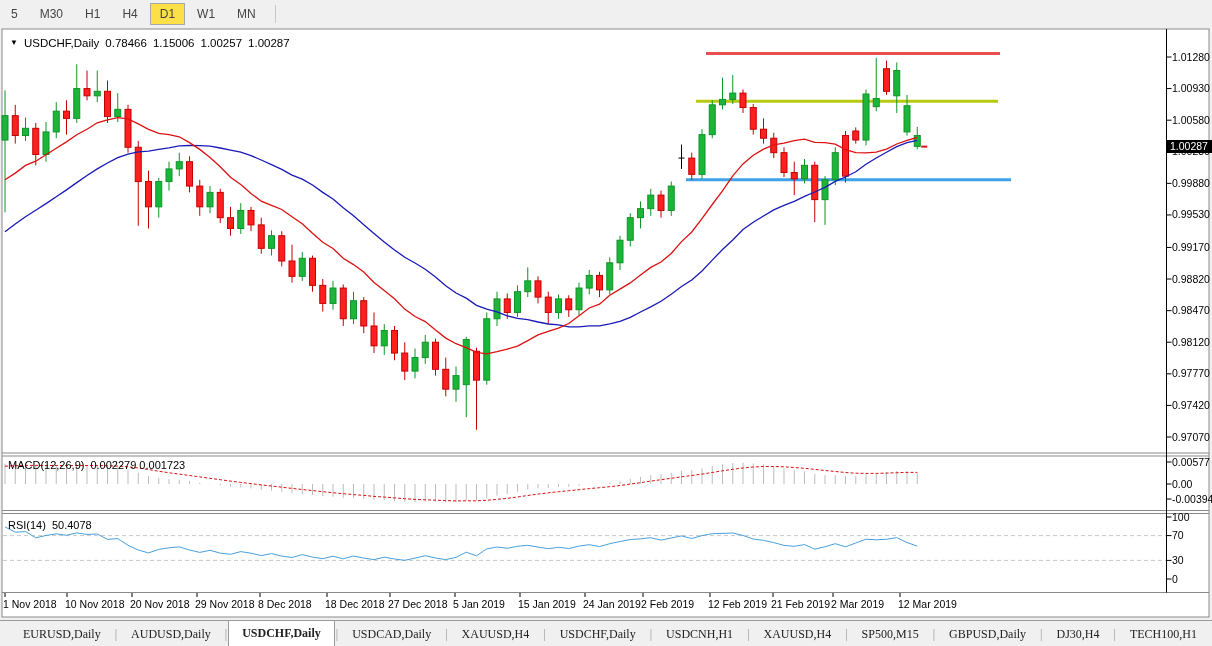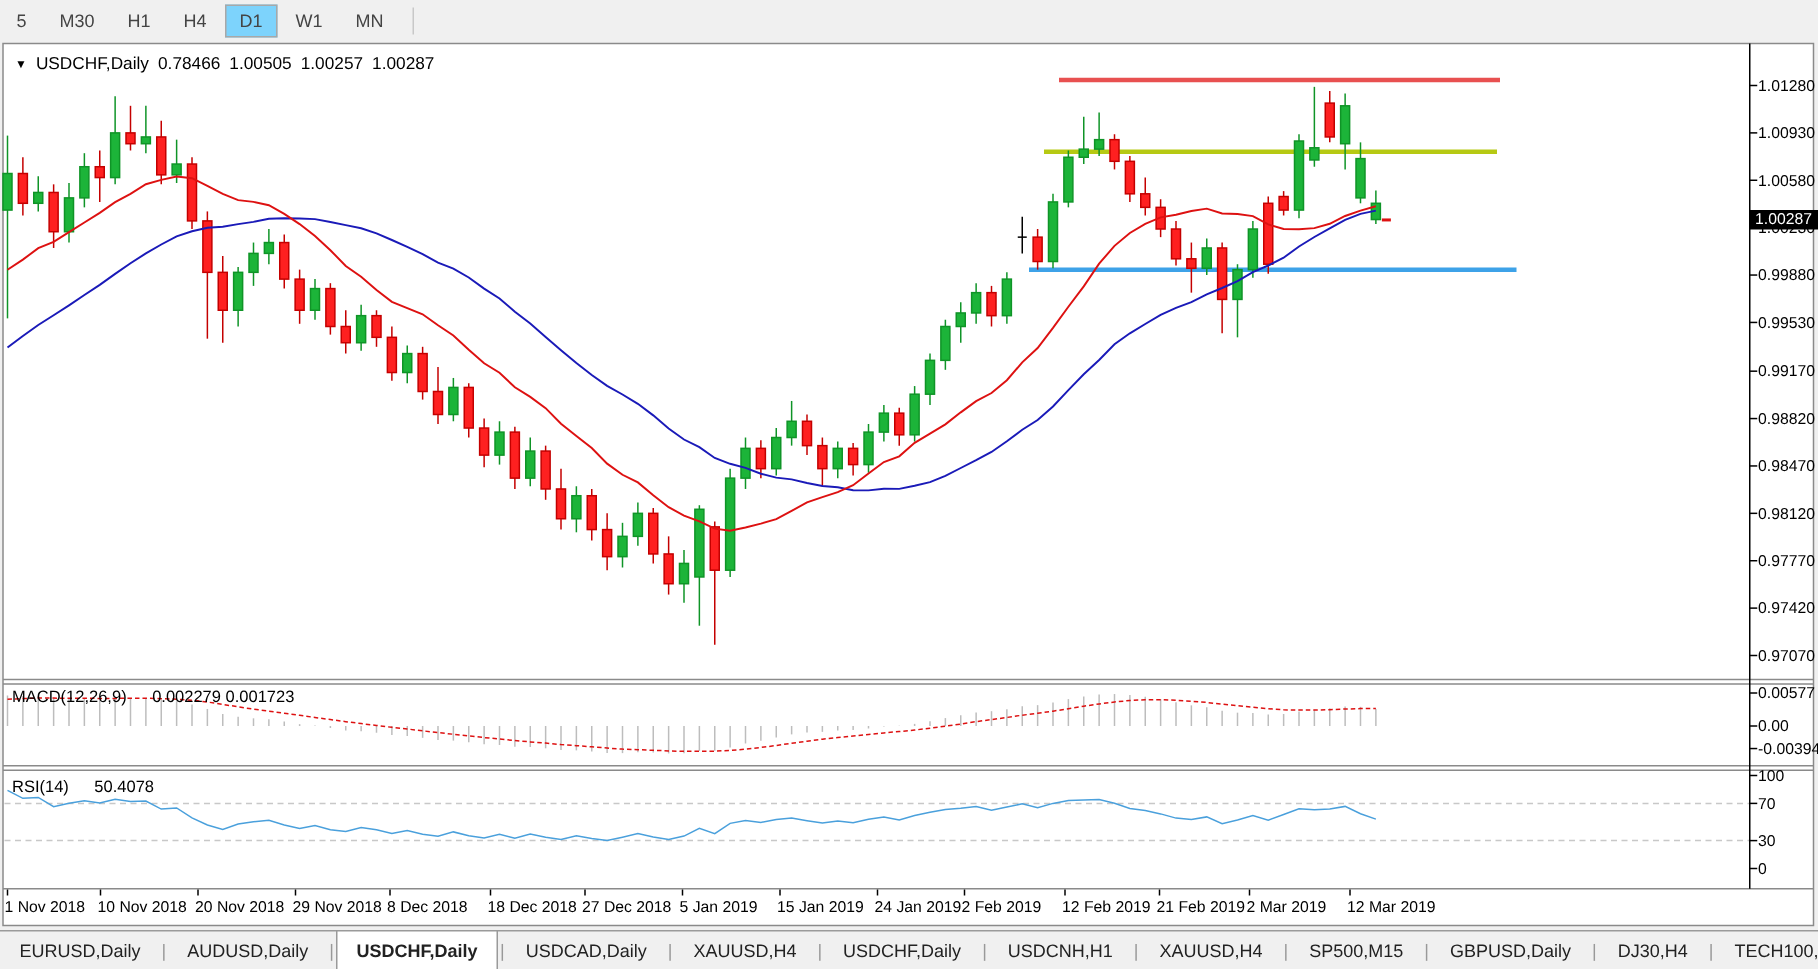--- a/index.html
+++ b/index.html
@@ -2,34 +2,34 @@
 <html><head>
 <meta charset="utf-8">
 <style>
   html,body{margin:0;padding:0;background:#f0f0f0;}
   body{width:1212px;height:646px;position:relative;overflow:hidden;
        font-family:"Liberation Sans", sans-serif; -webkit-font-smoothing:none;}
   
   .toolbar{position:absolute;left:0;top:0;width:1212px;height:28px;background:#f0f0f0;
            display:flex;align-items:center;font-size:12px;color:#444;}
   .tf-btn{padding:3px 9px;margin:0 1px;border:1px solid transparent;cursor:default;}
-  .tf-btn.active{background:#7dd3fc;border:1px solid #a8a8a8;}
+  .tf-btn.active{background:#fde047;border:1px solid #a8a8a8;}
   .tf-sep{width:1px;height:18px;background:#c8c8c8;margin:0 8px;}
   
   #chart-svg{position:absolute;left:0;top:0;}
   .chart-title{position:absolute;left:10px;top:37px;font-size:11.5px;color:#000;display:flex;gap:6px;align-items:center;}
   .chart-title .tri{font-size:8px;position:relative;top:-1px;}
-  .panel-label{position:absolute;font-size:11px;color:#000;display:flex;gap:17px;}
+  .panel-label{position:absolute;font-size:11px;color:#000;display:flex;gap:6px;}
   #macd-label{left:8px;top:459px;}
   #rsi-label{left:8px;top:519px;justify-content:space-between;}
   .price-tag{position:absolute;left:1166px;top:140px;width:45px;height:13px;background:#000;color:#fff;
              font-size:10.5px;line-height:13px;padding-left:4px;}
   
   .tabbar{position:absolute;left:0;top:620px;width:1212px;height:26px;background:#f0f0f0;
-          border-top:1px solid #9a9a9a;display:flex;align-items:stretch;font-size:12px;color:#222;}
+          border-top:1px solid #9a9a9a;display:flex;align-items:stretch;font-size:12px;color:#222;font-family:Liberation Serif, serif;}
   .tabbar .pad{width:10px;}
   .tab{display:flex;align-items:center;padding:0 13px;cursor:default;white-space:nowrap;}
   .tab.active{background:#fff;border-left:1px solid #9a9a9a;border-right:1px solid #9a9a9a;
               border-bottom:1px solid #fff;margin-top:-1px;border-top:1px solid #9a9a9a;font-weight:bold;}
   .tab-sep{align-self:center;color:#999;padding:0 1px;}
 </style>
 </head>
 <body>
 
 <div class="toolbar" id="toolbar">
@@ -400,21 +400,21 @@
     <line x1="833" y1="593" x2="833" y2="597" stroke="#000" stroke-width="1"></line>
     <text x="831" y="608" font-size="10.5" font-family="Liberation Sans, sans-serif" fill="#000">2 Mar 2019</text>
     <line x1="900" y1="593" x2="900" y2="597" stroke="#000" stroke-width="1"></line>
     <text x="898" y="608" font-size="10.5" font-family="Liberation Sans, sans-serif" fill="#000">12 Mar 2019</text>
   </svg>
 
 <div class="chart-title">
   <span class="tri">▼</span>
   <span>USDCHF,Daily</span>
   <span>0.78466</span>
-  <span>1.00505</span>
+  <span>1.15006</span>
   <span>1.00257</span>
   <span>1.00287</span>
 </div>
 
 <div class="panel-label" id="macd-label">
   <span>MACD(12,26,9)</span>
   <span>0.002279 0.001723</span>
 </div>
 <div class="panel-label" id="rsi-label">
   <span>RSI(14)</span>

